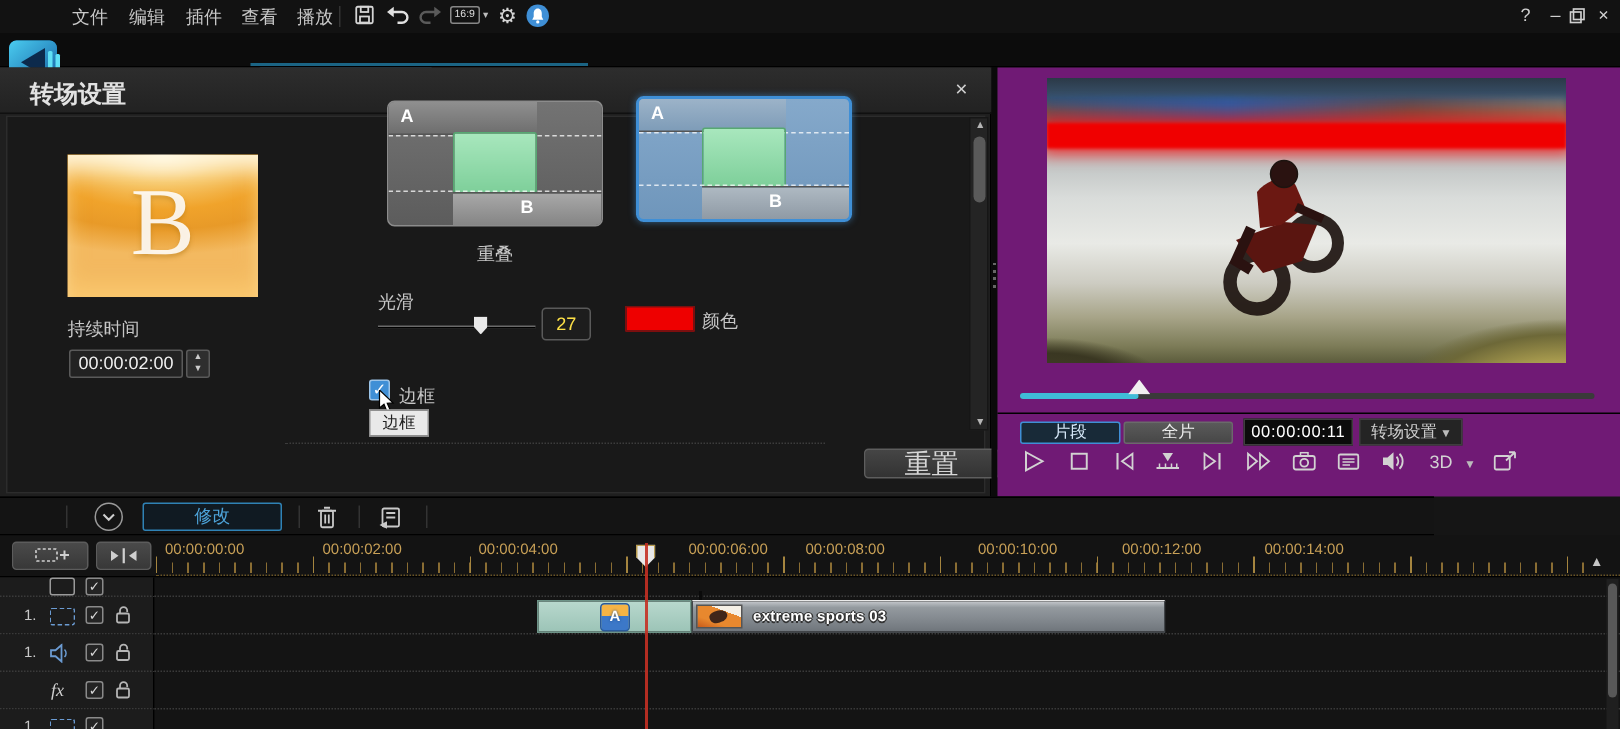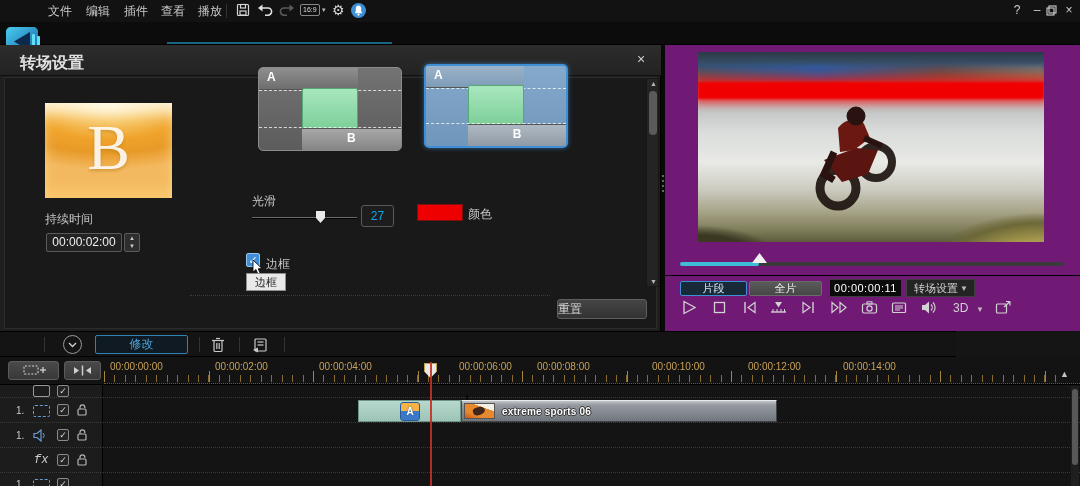--- a/index.html
+++ b/index.html
@@ -53,35 +53,35 @@
   #opt-2 .oc-a { background:linear-gradient(#9cb3c8,#7e9cb8); }
   .oc-b { position:absolute; left:30%; bottom:0; width:70%; height:22px; background:linear-gradient(#a8a8a8,#858585); border-top:1px solid #555; color:#fff; font-weight:bold; font-size:12px; text-align:center; padding-top:2px; }
   #opt-2 .oc-b { background:linear-gradient(#aeb9c2,#8f9aa5); }
   .oc-green { position:absolute; left:30%; top:24%; width:40%; height:50%; background:linear-gradient(#a8e7bd,#7ecf9a); border:1px solid #57a872; border-radius:2px; }
   .oc-dash { position:absolute; left:0; width:100%; border-top:1px dashed rgba(255,255,255,.75); }
   .opt-label { top:116px; width:144px; text-align:center; font-size:12px; color:#c9c9c9; }
 
   #smooth-label { left:252px; top:148px; font-size:12px; color:#c6c6c6; }
   #smooth-track { left:252px; top:172px; width:105px; height:2px; background:#6a6a6a; border-bottom:1px solid #000; }
   #smooth-thumb { left:316px; top:166px; width:9px; height:12px; background:#e9e9e9; clip-path:polygon(0 0,100% 0,100% 58%,50% 100%,0 58%); }
-  #smooth-value { left:361px; top:160px; width:33px; height:22px; background:#1d1d1d; border:1px solid #5a5a5a; border-radius:3px; color:#0ea5e9; font-size:12px; text-align:center; line-height:20px; }
+  #smooth-value { left:361px; top:160px; width:33px; height:22px; background:#1d1d1d; border:1px solid #5a5a5a; border-radius:3px; color:#fde047; font-size:12px; text-align:center; line-height:20px; }
   #color-swatch { left:417px; top:159px; width:46px; height:17px; background:#ee0000; border:1px solid #7a1010; }
   #color-label { left:468px; top:161px; font-size:12px; color:#c6c6c6; }
 
   #border-checkbox { left:246px; top:208px; width:14px; height:14px; background:#3f8fd6; border:1px solid #9cc4e8; border-radius:2px; color:#fff; font-size:11px; line-height:13px; text-align:center; }
   #border-label { left:266px; top:211px; font-size:12px; color:#c6c6c6; }
   #cursor { left:252px; top:215px; }
   #border-tooltip { left:246px; top:228px; width:40px; height:18px; background:#e9e9e9; border:1px solid #8f8f8f; color:#222; font-size:11px; text-align:center; line-height:16px; }
 
   #dlg-scrollbar { left:646px; top:33px; width:13px; height:209px; background:#242424; border:1px solid #161616; }
   .sb-arrow { left:2px; width:9px; text-align:center; font-size:7px; color:#b5b5b5; }
   #dlg-thumb { left:2px; top:12px; width:8px; height:44px; background:#5a5a5a; border-radius:4px; }
 
   #dialog-footer-line { left:190px; top:250px; width:360px; border-top:1px dotted #3c3c3c; }
-  #reset-button { left:557px; top:254px; width:90px; height:20px; background:linear-gradient(#454545,#333); border:1px solid #5e5e5e; border-radius:3px; color:#d6d6d6; font-size:12px; text-align:left; line-height:18px; }
+  #reset-button { left:576px; top:254px; width:90px; height:20px; background:linear-gradient(#454545,#333); border:1px solid #5e5e5e; border-radius:3px; color:#d6d6d6; font-size:18px; text-align:center; line-height:18px; }
 
   #splitter { left:661px; top:45px; width:4px; height:286px; background:#0a0a0a; }
   #splitter-dots { left:1px; top:130px; width:2px; height:18px; background:repeating-linear-gradient(#666 0 2px,transparent 2px 5px); }
 
   
   #preview-panel { left:665px; top:45px; width:415px; height:286px; background:#701a75; }
   #viewport { left:33px; top:7px; width:346px; height:190px; background:#000; overflow:hidden; }
   #sky { position:absolute; inset:0; background:linear-gradient(180deg,#2b3947 0%,#39536d 7%,#7a5a46 12%,#b9bdbd 26%,#d9dcda 42%,#e9eae6 58%,#cdccc2 72%,#a7a488 84%,#7d7c58 94%,#5c5c3c 100%); }
   #blue-band { position:absolute; left:0; top:7%; width:100%; height:9%; background:linear-gradient(90deg,rgba(30,70,150,.25),rgba(40,90,180,.75) 35%,rgba(120,60,60,.4) 70%,rgba(200,170,140,.3)); filter:blur(2px); }
   #red-band { position:absolute; left:0; top:16%; width:100%; height:9%; background:#f00000; box-shadow:0 0 10px 4px rgba(255,0,0,.75); filter:blur(1px); }
@@ -120,21 +120,21 @@
   #ruler-right-arrow { left:1060px; top:12px; font-size:9px; color:#c5c5c5; }
 
   
   #tracks { left:0; top:385px; width:1080px; height:101px; background:#141414; }
   .thead { left:0; width:103px; background:#1c1c1c; border-right:1px solid #000; border-bottom:1px dotted #3a3a3a; }
   .trow { left:103px; width:977px; border-bottom:1px dotted #3a3a3a; }
   .tnum { position:absolute; left:16px; font-size:10px; color:#c9c9c9; }
   .cb { position:absolute; width:12px; height:12px; background:#242424; border:1px solid #8a8a8a; border-radius:2px; color:#d6d6d6; font-size:9px; line-height:11px; text-align:center; }
   .vid-icon { position:absolute; width:17px; height:12px; border:1px dashed #6b9bd2; border-radius:2px; }
   .film-icon { position:absolute; width:17px; height:12px; border:1px solid #9a9a9a; border-radius:2px; }
-  .fx-label { position:absolute; font-style:italic; font-family:Liberation Mono, monospace; font-size:12px; color:#cfcfcf; }
+  .fx-label { position:absolute; font-style:italic; font-family:Liberation Serif, serif; font-size:12px; color:#cfcfcf; }
 
   .clip { position:absolute; top:2px; height:22px; background:linear-gradient(180deg,#c2c6ca 0,#949a9f 20%,#7e848a 70%,#6f757b 100%); border:1px solid #42464a; border-top:1px solid #e9e9e9; border-radius:1px; }
   .clip-label { position:absolute; top:5px; font-size:10px; font-weight:bold; color:#fff;
      text-shadow:-1px 0 #333,1px 0 #333,0 -1px #333,0 1px #333; letter-spacing:.2px; }
   .clip-thumb { position:absolute; left:2px; top:2px; width:31px; height:16px; border:1px solid #555; }
   #thumb-02 { background:linear-gradient(180deg,#dfe3dc 0 55%,#6a6a52 55% 75%,#e8e4d2 75%); }
   #thumb-02:after { content:""; position:absolute; left:11px; top:2px; width:7px; height:9px; background:#2a2a22; border-radius:2px; transform:rotate(-15deg); }
   #thumb-03 { background:linear-gradient(200deg,#f5f0e6 0 30%,#e8882e 30% 70%,#c85a1a 100%); }
   #thumb-03:after { content:""; position:absolute; left:8px; top:3px; width:12px; height:8px; background:#40261a; border-radius:40% 60% 50% 50%; transform:rotate(-20deg); }
   #transition-strip { position:absolute; left:255px; top:2px; width:103px; height:22px; background:linear-gradient(#b8d8cd,#9cc4b7); border:1px solid #6e9488; }
@@ -244,20 +244,21 @@
       <div class="oc-dash" style="bottom:22px"></div>
       <div class="oc-b"><span>B</span></div>
     </div>
     <div id="opt-2" class="abs opt-card">
       <div class="oc-a"><span>A</span></div>
       <div class="oc-dash" style="top:22px"></div>
       <div class="oc-green"></div>
       <div class="oc-dash" style="bottom:22px"></div>
       <div class="oc-b"><span>B</span></div>
     </div>
+    <div class="abs opt-label" style="left:258px">重叠</div>
 
     <span id="smooth-label" class="abs">光滑</span>
     <div id="smooth-track" class="abs"></div>
     <div id="smooth-thumb" class="abs"></div>
     <div id="smooth-value" class="abs">27</div>
     <div id="color-swatch" class="abs"></div>
     <span id="color-label" class="abs">颜色</span>
 
     <div id="border-checkbox" class="abs">✓</div>
     <span id="border-label" class="abs">边框</span>
@@ -493,21 +494,21 @@
     <div class="abs thead" style="top:88px;height:13px;border-bottom:none">
       <span class="tnum" style="top:6px">1.</span>
       <span class="vid-icon" style="left:33px;top:6px"></span>
       <span class="cb" style="left:57px;top:5px">✓</span>
     </div>
 
     <div class="abs trow" style="top:0;height:13px"></div>
     <div class="abs trow" style="top:13px;height:25px">
       <div class="clip" style="left:358px;width:316px">
         <span class="clip-thumb" id="thumb-03"></span>
-        <span class="clip-label" style="left:40px">extreme sports 06</span>
+        <span class="clip-label" style="left:40px">extreme sports 03</span>
       </div>
       <div id="transition-strip">
         <span id="transition-icon">A</span>
       </div>
     </div>
     <div class="abs trow" style="top:38px;height:25px"></div>
     <div class="abs trow" style="top:63px;height:25px"></div>
     <div class="abs trow" style="top:88px;height:13px;border-bottom:none"></div>
 
     <div id="transition-tick" class="abs"></div>

